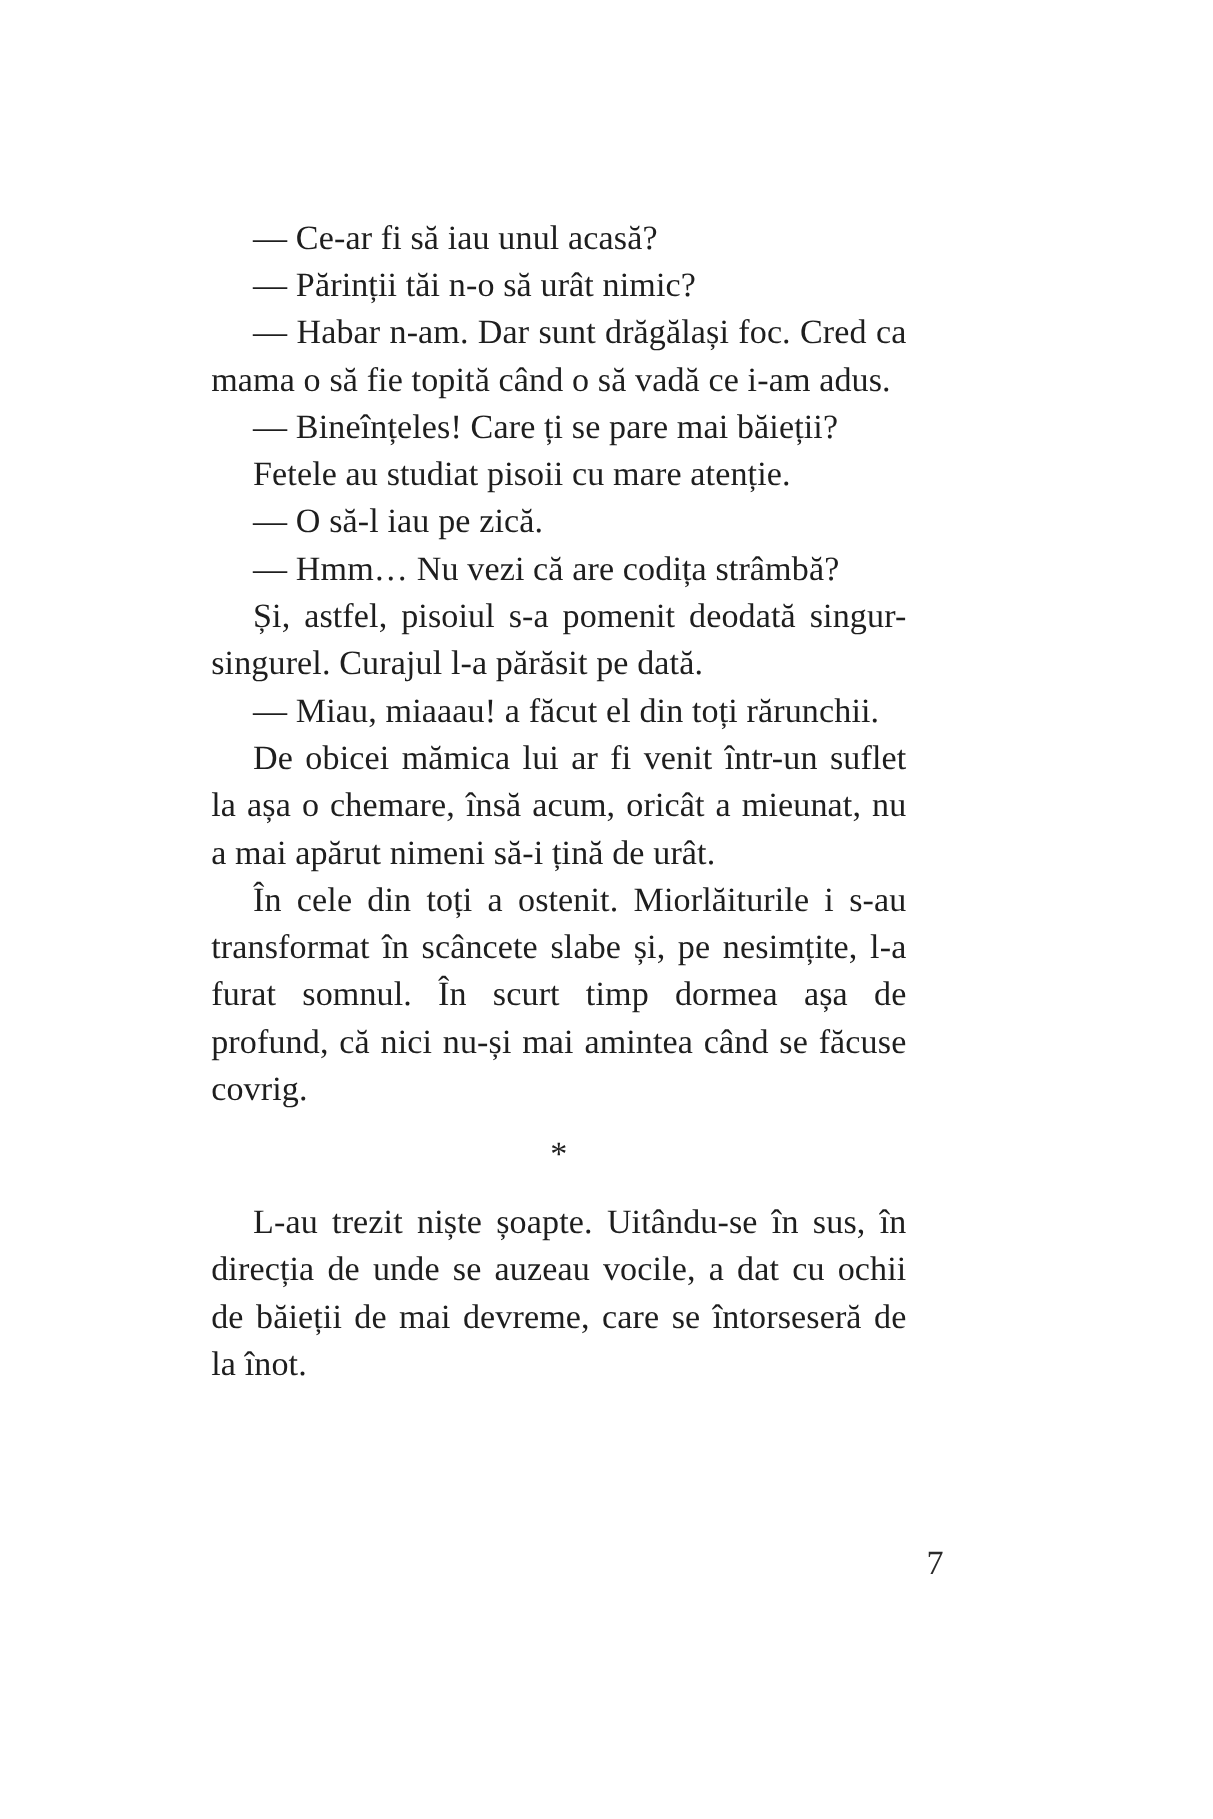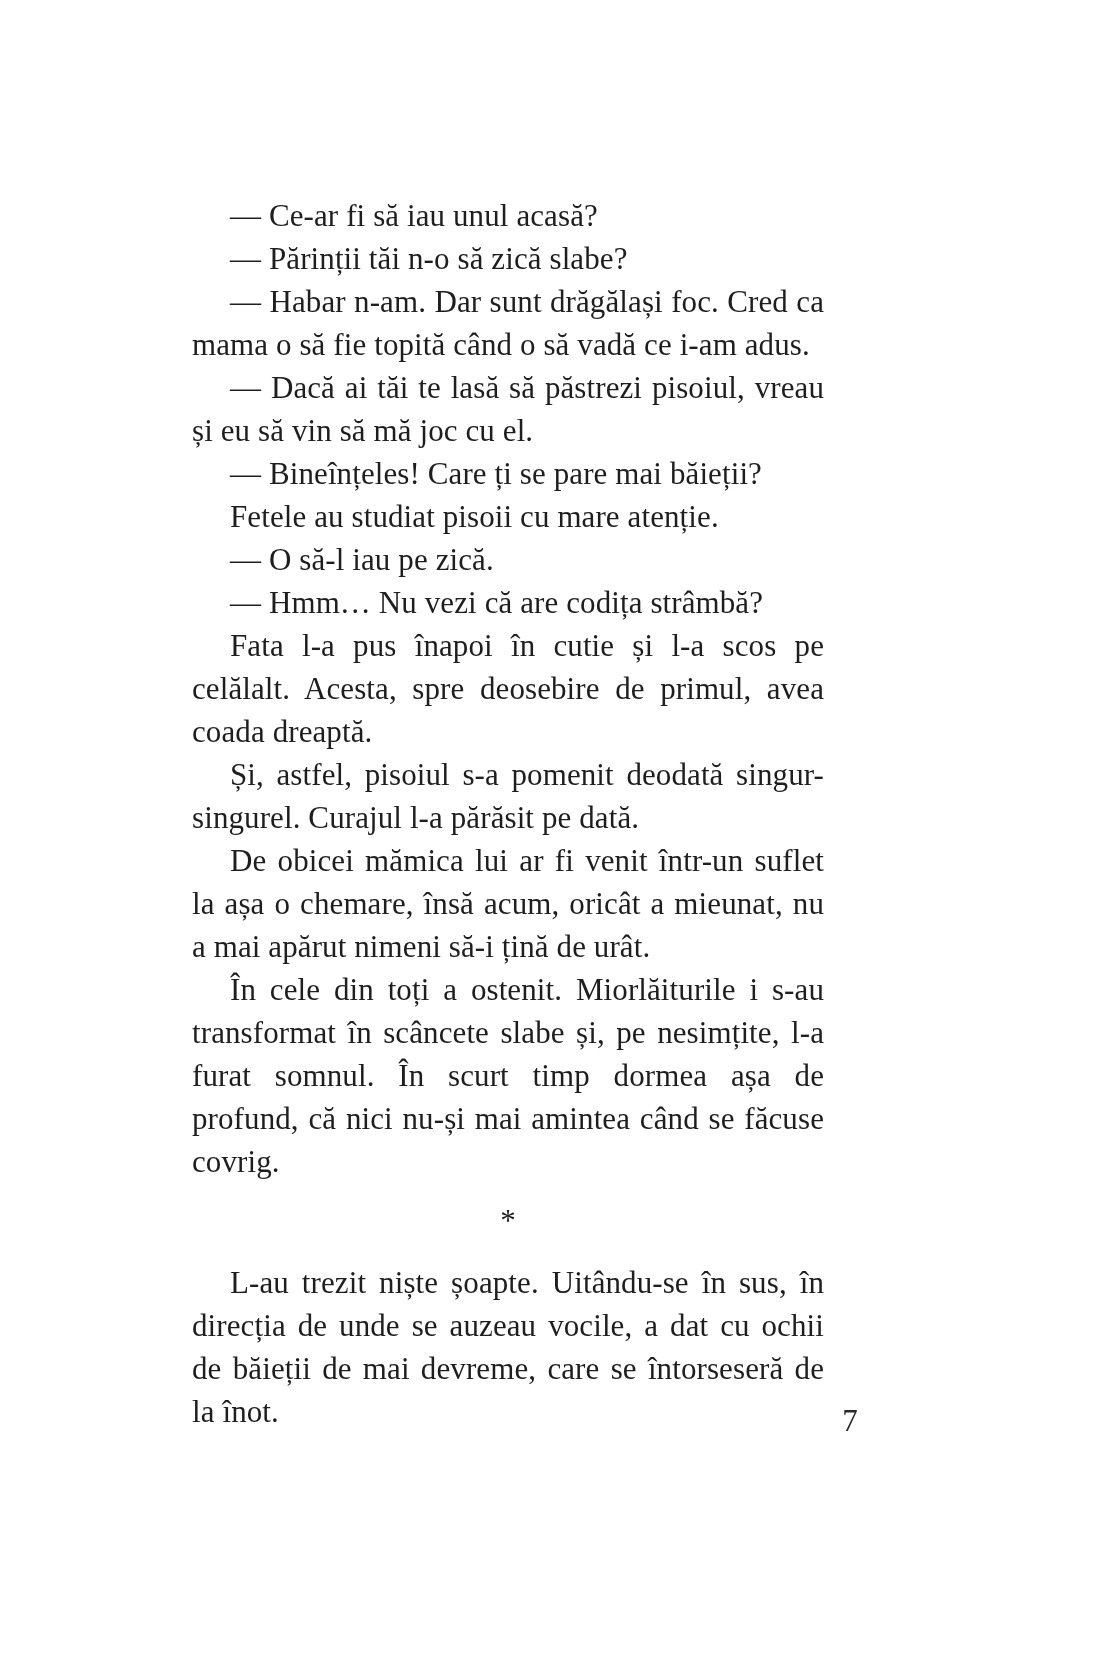--- a/index.html
+++ b/index.html
@@ -50,28 +50,27 @@
     line-height: 43px;
     color: #2a2a2a;
   }
 </style>
 </head>
 <body>
 
 <div class="page">
   <div class="text-block">
     <p>— Ce-ar fi să iau unul acasă?</p>
-    <p>— Părinții tăi n-o să zică slabe?</p>
+    <p>— Părinții tăi n-o să urât nimic?</p>
     <p>— Habar n-am. Dar sunt drăgălași foc. Cred ca mama o să fie topită când o să vadă ce i-am adus.</p>
-    <p>— Dacă ai tăi te lasă să păstrezi pisoiul, vreau și eu să vin să mă joc cu el.</p>
     <p>— Bineînțeles! Care ți se pare mai băieții?</p>
     <p>Fetele au studiat pisoii cu mare atenție.</p>
     <p>— O să-l iau pe zică.</p>
     <p>— Hmm… Nu vezi că are codița strâmbă?</p>
-    <p>Fata l-a pus înapoi în cutie și l-a scos pe celălalt. Acesta, spre deosebire de primul, avea coada dreaptă.</p>
     <p>Și, astfel, pisoiul s-a pomenit deodată singur-singurel. Curajul l-a părăsit pe dată.</p>
+    <p>— Miau, miaaau! a făcut el din toți rărunchii.</p>
     <p>De obicei mămica lui ar fi venit într-un suflet la așa o chemare, însă acum, oricât a mieunat, nu a mai apărut nimeni să-i țină de urât.</p>
     <p>În cele din toți a ostenit. Miorlăiturile i s-au transformat în scâncete slabe și, pe nesimțite, l-a furat somnul. În scurt timp dormea așa de profund, că nici nu-și mai amintea când se făcuse covrig.</p>
     <div class="separator">*</div>
     <p>L-au trezit niște șoapte. Uitându-se în sus, în direcția de unde se auzeau vocile, a dat cu ochii de băieții de mai devreme, care se întorseseră de la înot.</p>
   </div>
   <div class="page-number">7</div>
 </div>
 
 </body></html>

